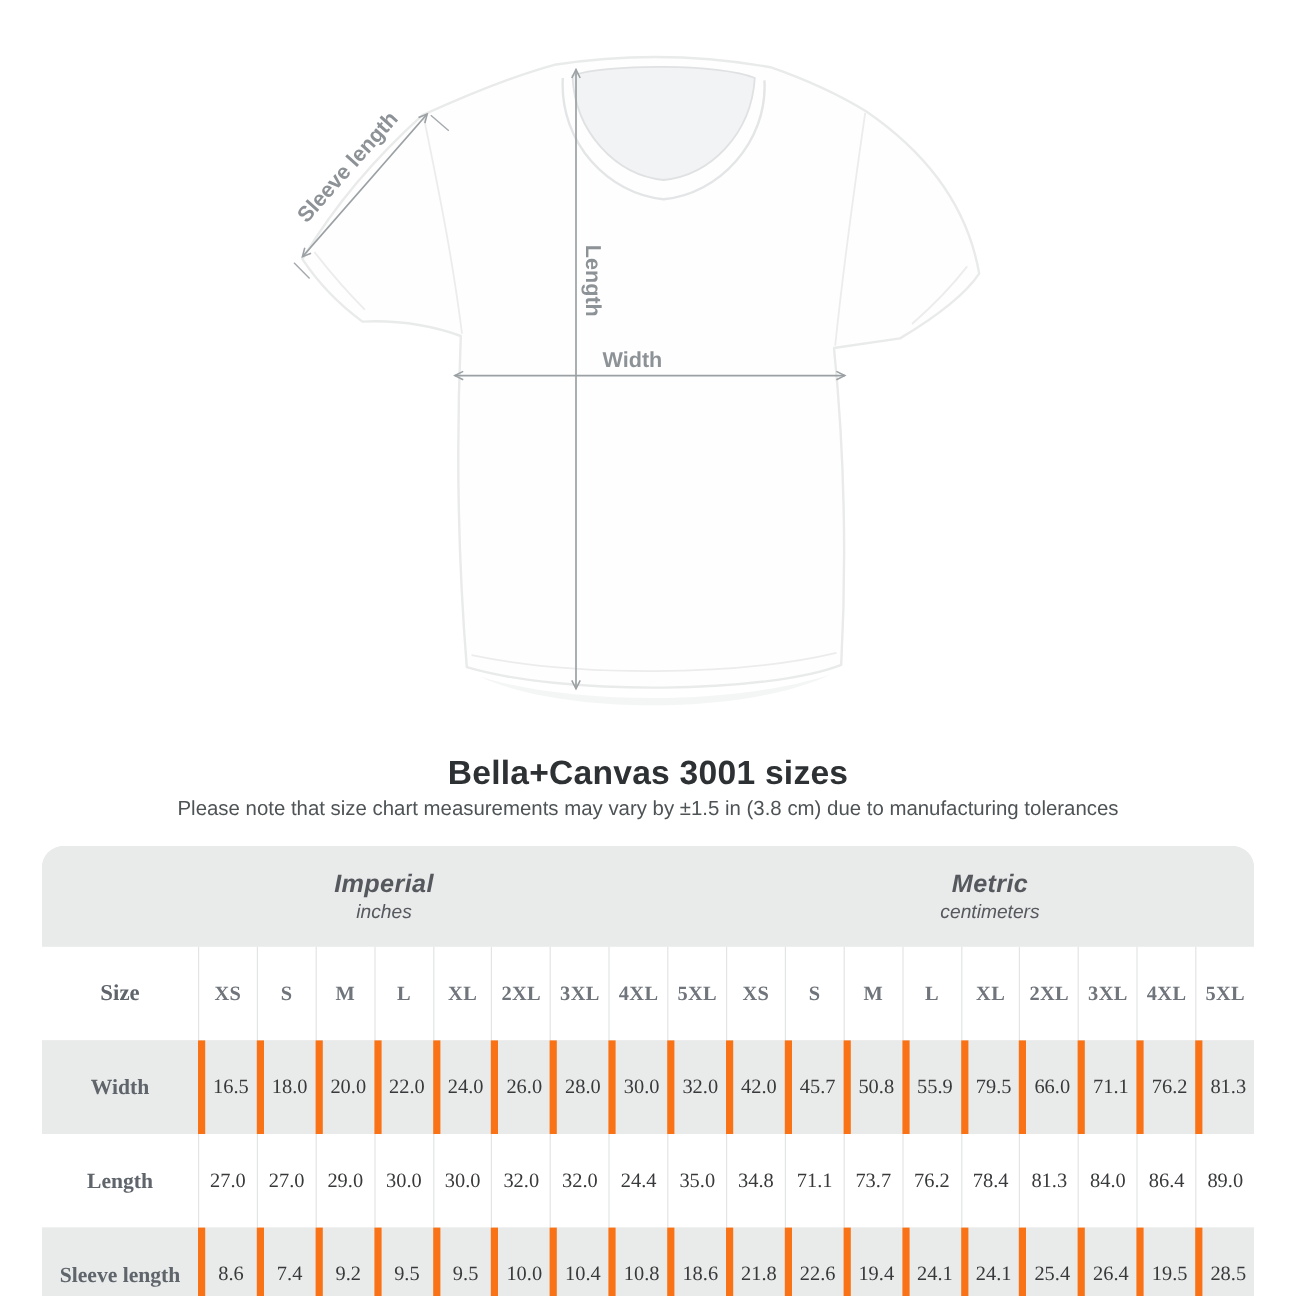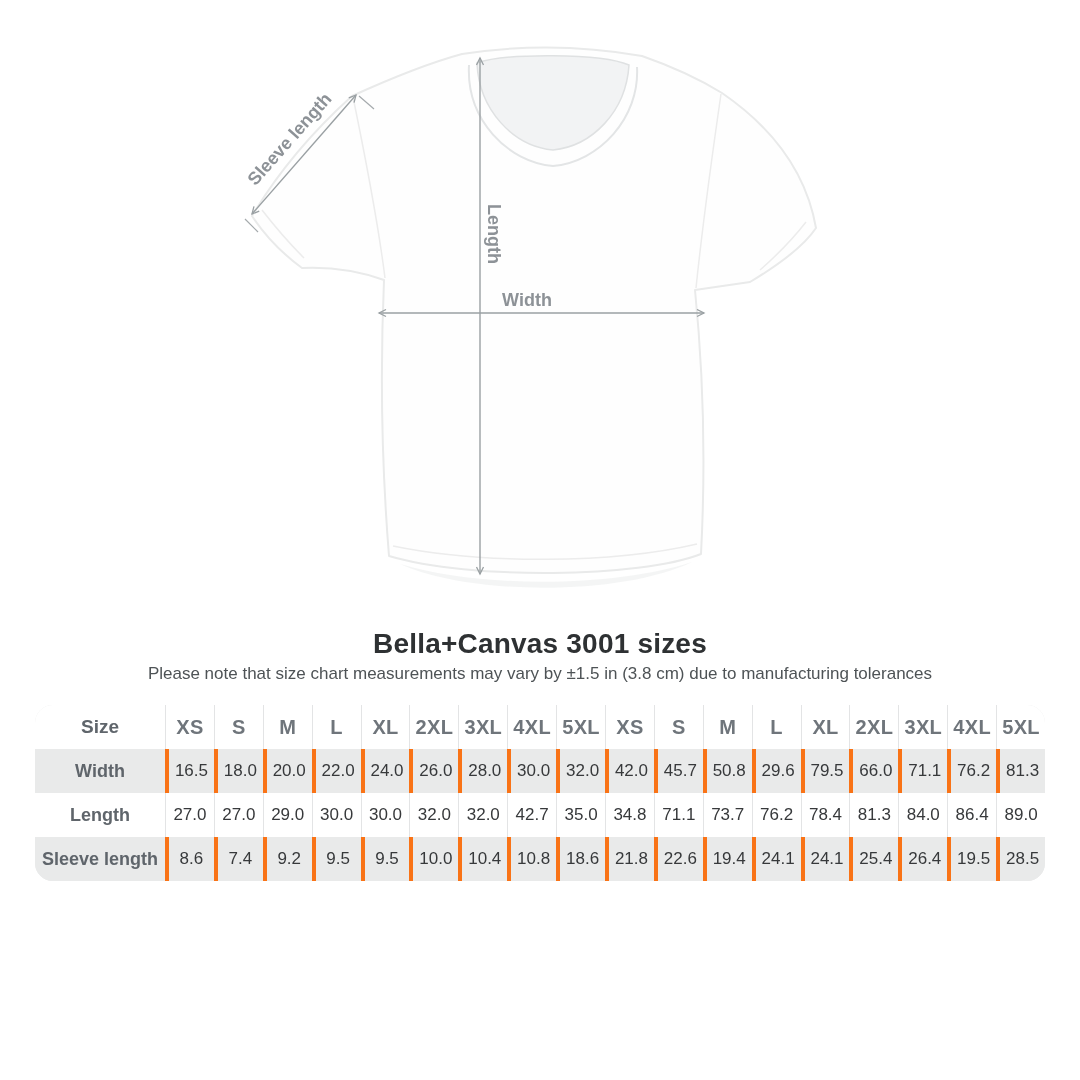--- a/index.html
+++ b/index.html
@@ -10,29 +10,29 @@
   .title{margin:10px 0 4px 0;text-align:center;font-size:28px;line-height:32px;font-weight:700;
     color:#2e3133;letter-spacing:.2px;}
   .subtitle{margin:0;text-align:center;font-size:17px;line-height:20px;color:#4e5356;}
 
   .chart-wrap{width:1010px;margin:21px auto 0 auto;border-radius:18px;overflow:hidden;background:#e9eaea;}
   .band{display:grid;grid-template-columns:570px 440px;height:84px;background:#e9eaea;}
   .bcell{display:flex;flex-direction:column;align-items:center;justify-content:center;gap:3px;}
   .group-name{font-style:italic;font-weight:700;font-size:21px;color:#55595d;letter-spacing:.3px;}
   .group-unit{font-style:italic;font-size:16px;color:#55595d;}
 
-  .trow{display:grid;grid-template-columns:130px repeat(18,1fr);height:44px;}
+  .trow{display:grid;grid-template-columns:130px repeat(18,1fr);height:78px;font-family:Liberation Serif, serif;}
   .trow.white{background:#ffffff;}
   .trow.gray{background:#e9eaea;}
   .cell{display:flex;align-items:center;justify-content:center;box-sizing:border-box;}
   .trow.white .cell:nth-child(n+2){border-left:1px solid #e3e4e5;}
-  .trow.gray  .cell:nth-child(n+2){border-left:4px solid #f97316;}
+  .trow.gray  .cell:nth-child(n+2){border-left:6px solid #f97316;}
   .trow .cell.metric-start{border-left:2px solid #d6d8d9;}
   .size-word{font-weight:700;font-size:19px;color:#5f656b;}
-  .size-head{font-weight:700;font-size:20px;color:#6f757b;letter-spacing:.3px;}
+  .size-head{font-weight:700;font-size:17px;color:#6f757b;letter-spacing:.3px;}
   .row-label{font-weight:700;font-size:18px;color:#5f656b;}
   .value{font-size:17px;color:#37393b;}
 </style>
 </head>
 <body>
 
 <div class="figure">
   <svg width="1080" height="618" viewBox="0 0 1080 618">
     <defs>
       <marker id="ahE" markerWidth="12" markerHeight="12" refX="8" refY="4.5" orient="auto" markerUnits="userSpaceOnUse">
@@ -78,20 +78,30 @@
     <text transform="translate(294,143) rotate(-48.5)" text-anchor="middle" font-size="18" font-weight="700" fill="#8d9297">Sleeve length</text>
     <text transform="translate(488,204) rotate(90)" text-anchor="start" font-size="18" font-weight="700" fill="#8d9297">Length</text>
     <text x="527" y="306" text-anchor="middle" font-size="18" font-weight="700" fill="#8d9297">Width</text>
   </svg>
 </div>
 
 <h1 class="title">Bella+Canvas 3001 sizes</h1>
 <p class="subtitle">Please note that size chart measurements may vary by ±1.5 in (3.8 cm) due to manufacturing tolerances</p>
 
 <div class="chart-wrap">
+  <div class="band">
+    <div class="bcell">
+      <span class="group-name">Imperial</span>
+      <span class="group-unit">inches</span>
+    </div>
+    <div class="bcell">
+      <span class="group-name">Metric</span>
+      <span class="group-unit">centimeters</span>
+    </div>
+  </div>
   <div>
       <div class="trow white">
         <div class="cell size-word">Size</div>
         <div class="cell size-head">XS</div>
         <div class="cell size-head">S</div>
         <div class="cell size-head">M</div>
         <div class="cell size-head">L</div>
         <div class="cell size-head">XL</div>
         <div class="cell size-head">2XL</div>
         <div class="cell size-head">3XL</div>
@@ -114,37 +124,37 @@
         <div class="cell value">20.0</div>
         <div class="cell value">22.0</div>
         <div class="cell value">24.0</div>
         <div class="cell value">26.0</div>
         <div class="cell value">28.0</div>
         <div class="cell value">30.0</div>
         <div class="cell value">32.0</div>
         <div class="cell value metric-start">42.0</div>
         <div class="cell value">45.7</div>
         <div class="cell value">50.8</div>
-        <div class="cell value">29.6</div>
+        <div class="cell value">55.9</div>
         <div class="cell value">79.5</div>
         <div class="cell value">66.0</div>
         <div class="cell value">71.1</div>
         <div class="cell value">76.2</div>
         <div class="cell value">81.3</div>
       </div>
       <div class="trow white">
         <div class="cell row-label">Length</div>
         <div class="cell value">27.0</div>
         <div class="cell value">27.0</div>
         <div class="cell value">29.0</div>
         <div class="cell value">30.0</div>
         <div class="cell value">30.0</div>
         <div class="cell value">32.0</div>
         <div class="cell value">32.0</div>
-        <div class="cell value">42.7</div>
+        <div class="cell value">24.4</div>
         <div class="cell value">35.0</div>
         <div class="cell value metric-start">34.8</div>
         <div class="cell value">71.1</div>
         <div class="cell value">73.7</div>
         <div class="cell value">76.2</div>
         <div class="cell value">78.4</div>
         <div class="cell value">81.3</div>
         <div class="cell value">84.0</div>
         <div class="cell value">86.4</div>
         <div class="cell value">89.0</div>

